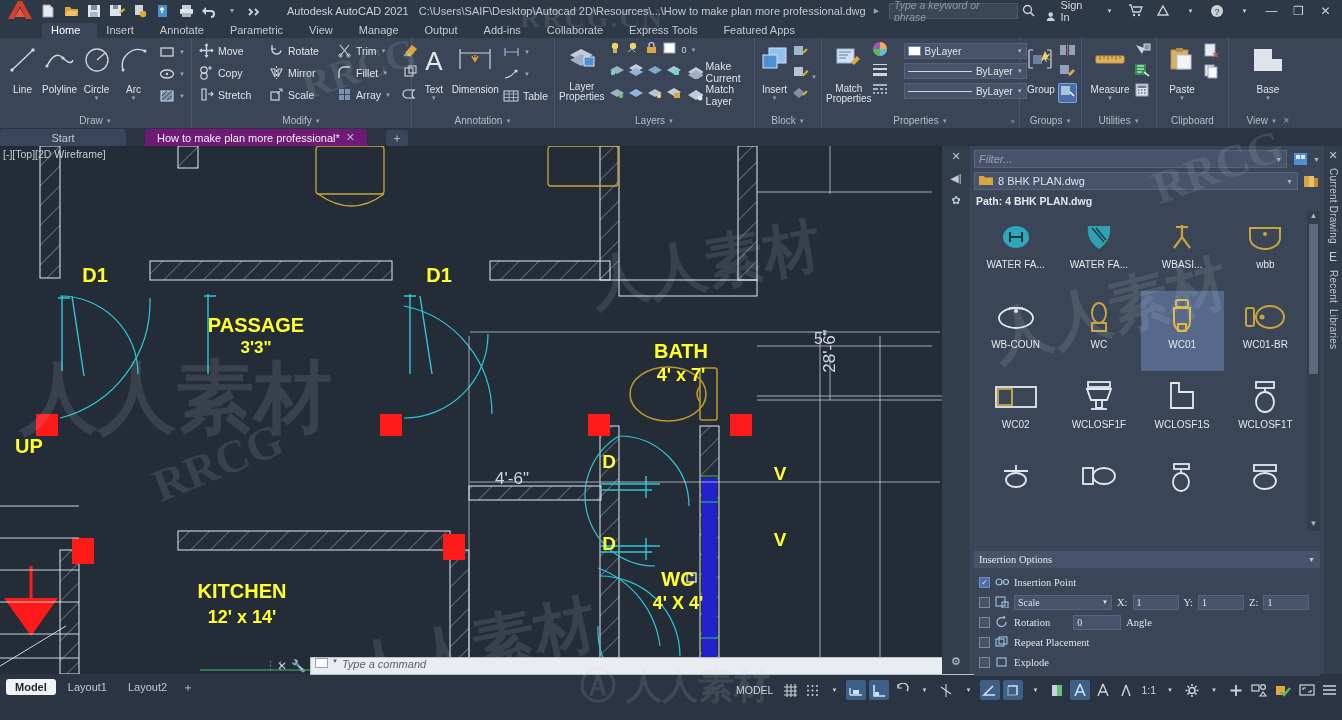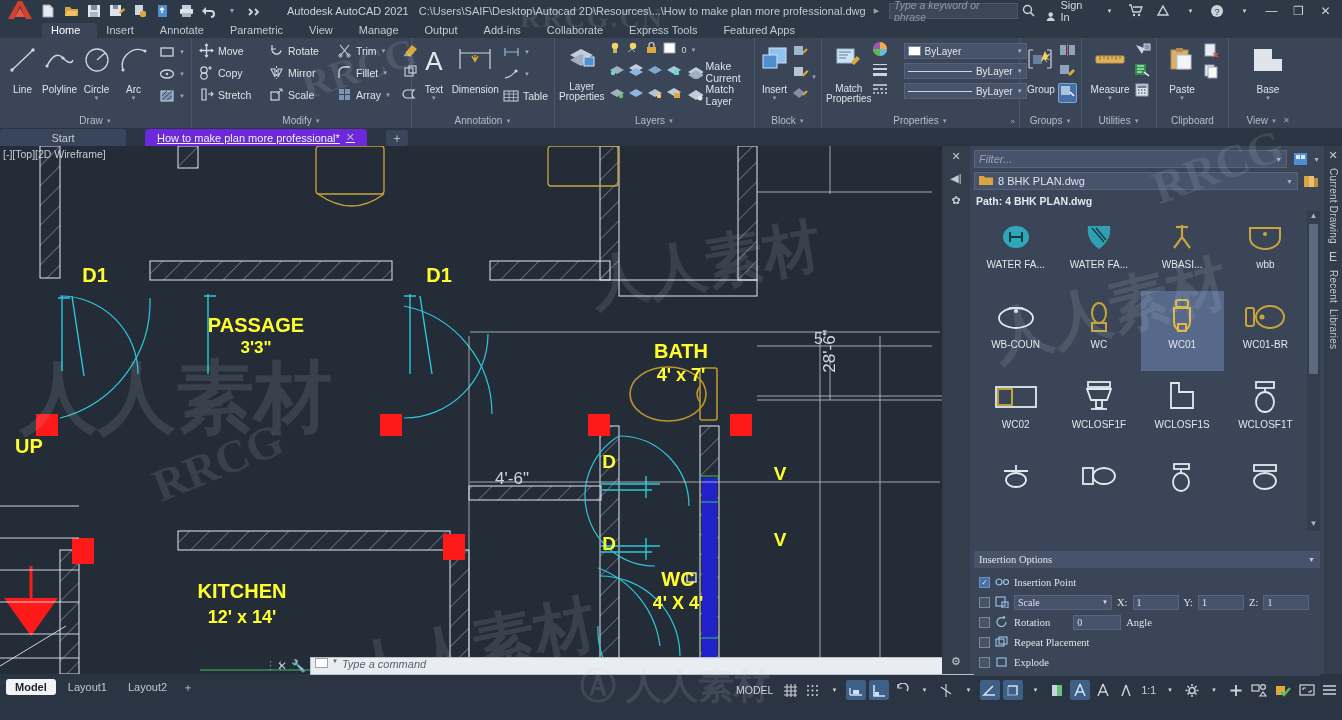--- a/index.html
+++ b/index.html
@@ -88,21 +88,21 @@
   
   .doctabs {
     position: absolute; top: 128px; left: 0; width: 1342px; height: 18px;
     background: #2b3442; display: flex; align-items: flex-end; font-size: 11px;
   }
   .dtab {
     height: 17px; padding: 0 12px; display: flex; align-items: center; gap: 6px;
     background: #39455a; color: #c4cad3; border-top-left-radius: 4px; border-top-right-radius: 4px;
     margin-right: 19px;
   }
-  .dtab.active { background: #6d28d9; color: #eef1f5; text-decoration: underline; }
+  .dtab.active { background: #701a75; color: #eef1f5; }
   .dtab .x { font-size: 11px; color: #aeb6c2; }
   .dtab-plus { width: 22px; height: 16px; display: flex; align-items: center; justify-content: center;
     background: #39455a; color: #c4cad3; border-radius: 3px; font-size: 12px; }
 
   
   .canvas-wrap {
     position: absolute; top: 146px; left: 0; width: 942px; height: 528px;
     background: #242c38; overflow: hidden;
   }
   .vp-label { position: absolute; left: 3px; top: 2px; font-size: 10.5px; color: #c7ccd4; }

